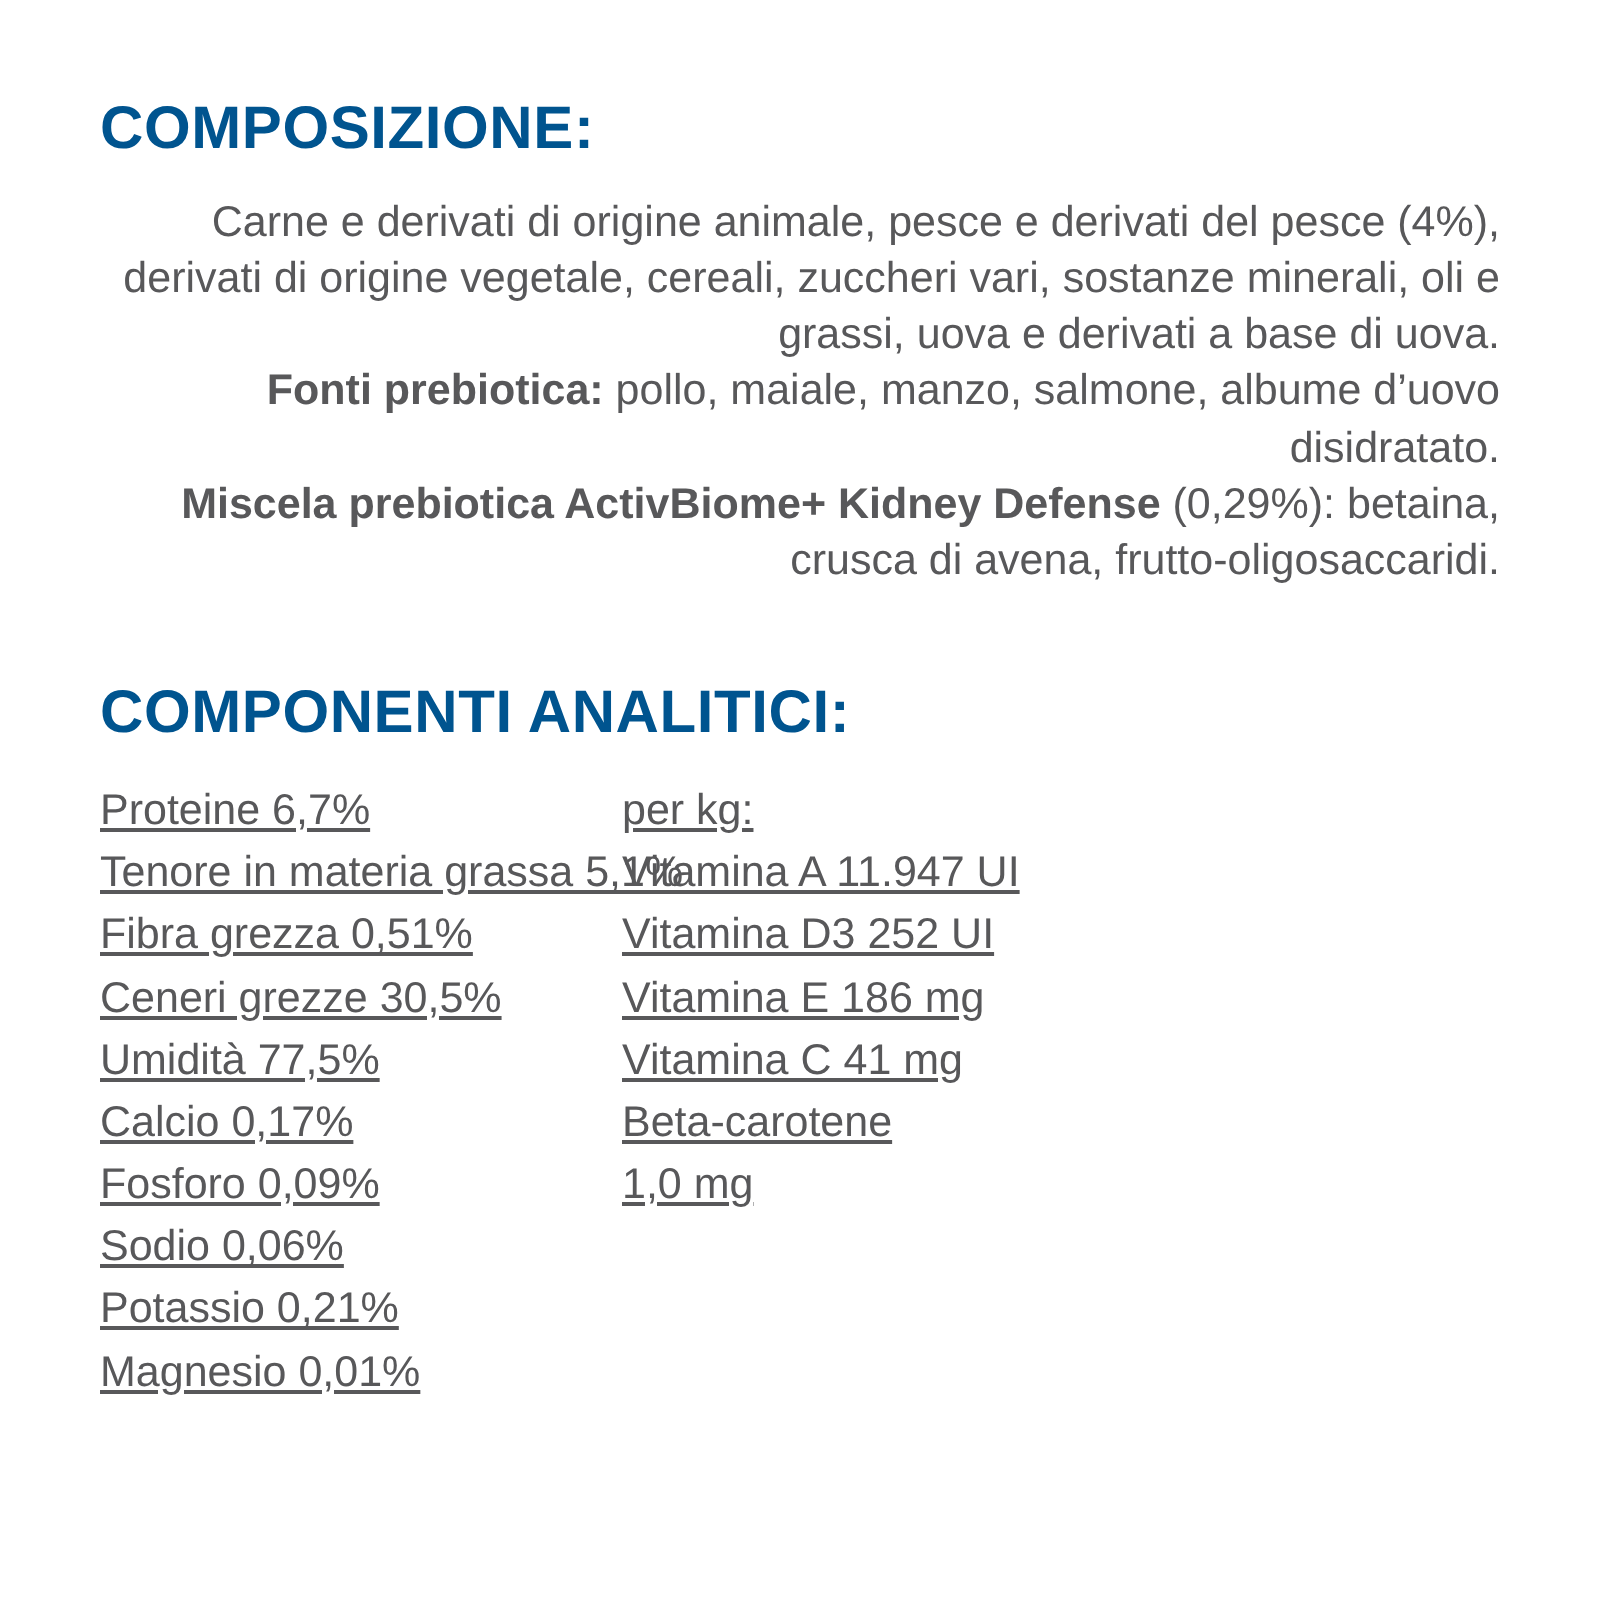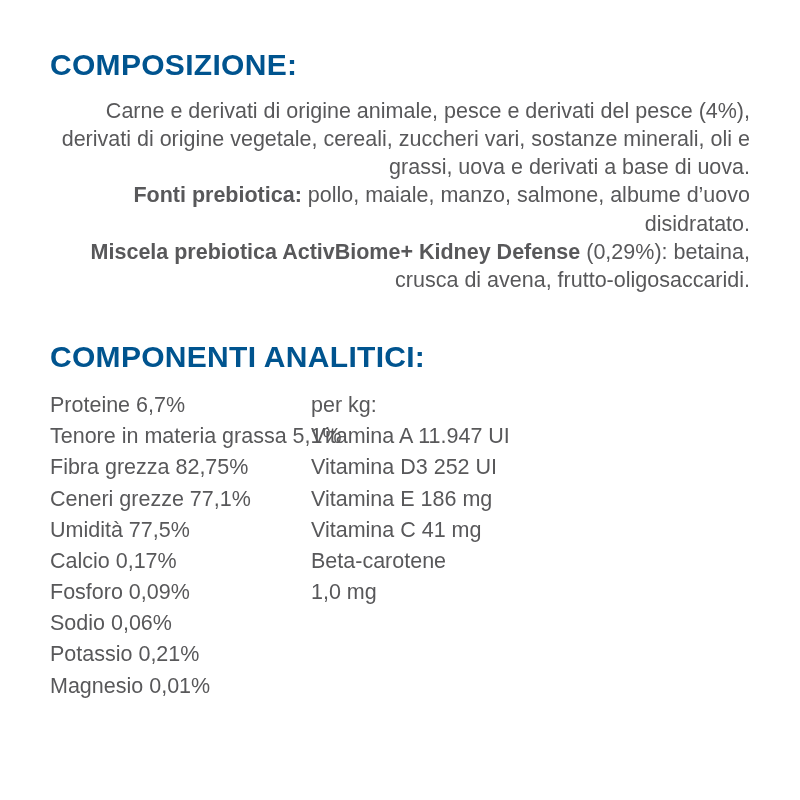--- a/index.html
+++ b/index.html
@@ -65,20 +65,21 @@
   }
   .col-right {
     flex: 1 1 auto;
     margin-left: 16px;
   }
   .line {
     font-size: 21.5px;
     line-height: 1.45;
     color: #58585a;
     white-space: nowrap;
+    text-decoration: underline;
   }
   .col-left .line {
     font-size: 21.5px;
   }
   .col-right .line {
     font-size: 21.5px;
   }
 </style>
 </head>
 <body>
@@ -97,22 +98,22 @@
     </div>
   </section>
 
   <section id="analytical-section">
     <h2 class="section-title">COMPONENTI ANALITICI:</h2>
 
     <div class="analytical-columns">
       <div class="col-left">
         <div class="line">Proteine 6,7%</div>
         <div class="line">Tenore in materia grassa 5,1%</div>
-        <div class="line">Fibra grezza 82,75%</div>
-        <div class="line">Ceneri grezze 77,1%</div>
+        <div class="line">Fibra grezza 0,51%</div>
+        <div class="line">Ceneri grezze 30,5%</div>
         <div class="line">Umidità 77,5%</div>
         <div class="line">Calcio 0,17%</div>
         <div class="line">Fosforo 0,09%</div>
         <div class="line">Sodio 0,06%</div>
         <div class="line">Potassio 0,21%</div>
         <div class="line">Magnesio 0,01%</div>
       </div>
 
       <div class="col-right">
         <div class="line">per kg:</div>

